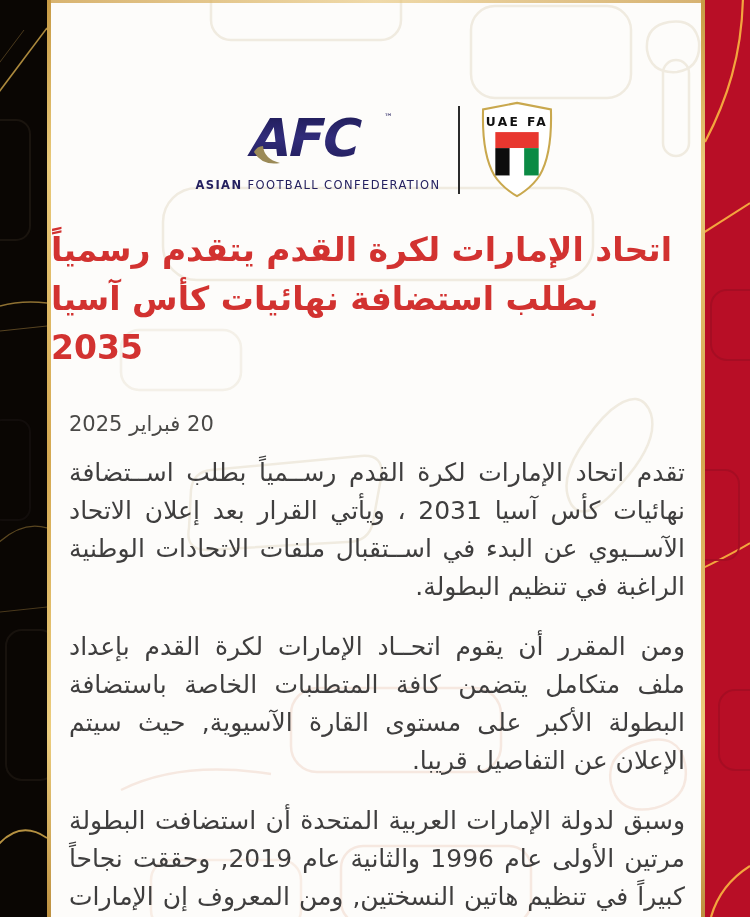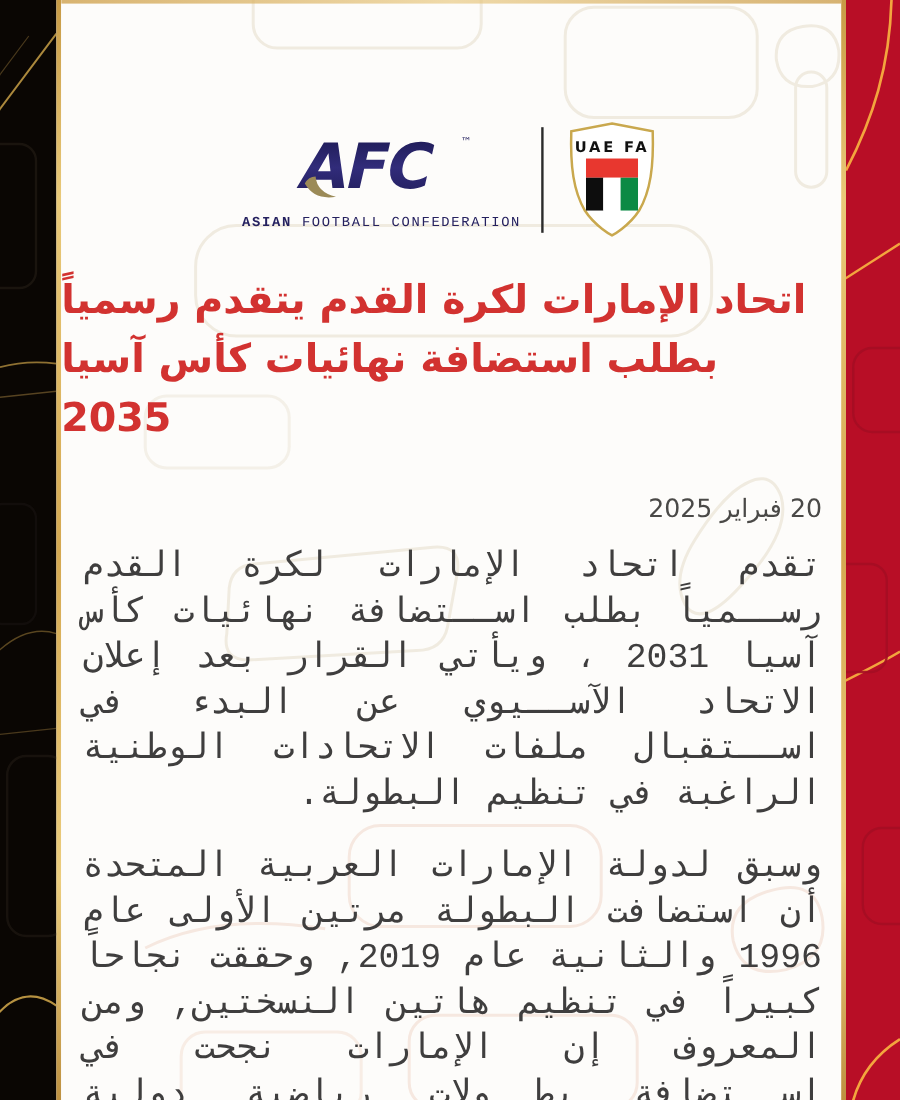--- a/index.html
+++ b/index.html
@@ -25,32 +25,32 @@
     background:#fdfcfa; overflow:hidden; }
   .card-top-line { position:absolute; top:0; left:0; right:0; height:3px;
     background:linear-gradient(90deg, rgba(210,167,88,.85), rgba(232,199,125,.65), rgba(205,160,80,.8)); }
   .bg-pattern { position:absolute; inset:0; width:650px; height:917px; pointer-events:none; }
 
   .content { position:relative; width:100%; height:100%; }
 
   
   .logos { padding-top:101px; display:flex; justify-content:center; align-items:center; gap:17px; }
   .afc-block { display:flex; flex-direction:column; align-items:center; }
-  .afc-sub { margin-top:12px; font-size:11.5px; letter-spacing:1.4px; color:#25215f; white-space:nowrap;font-family:Liberation Mono, monospace; }
+  .afc-sub { margin-top:12px; font-size:11.5px; letter-spacing:1.4px; color:#25215f; white-space:nowrap; }
   .afc-sub b { font-weight:bold; }
   .logo-divider { width:2px; height:88px; background:#2b2b2b; }
 
   
   .headline { margin-top:26px; text-align:left; direction:rtl;
     color:#d23230; font-weight:bold; font-size:33px; line-height:49px; }
 
   
   .body { margin:40px 16px 0 18px; direction:rtl; color:#3f3e3e; }
-  .date { font-size:21px; color:#4a4947; margin-bottom:18px; text-align:right; }
-  .body p { font-size:29px; line-height:38px; text-align:justify; text-justify:inter-word; margin-bottom:22px;font-family:Liberation Mono, monospace; }
+  .date { font-size:21px; color:#4a4947; margin-bottom:18px; text-align:left; }
+  .body p { font-size:25px; line-height:38px; text-align:justify; text-justify:inter-word; margin-bottom:22px; }
 </style>
 </head>
 <body>
 
 <div class="poster">
 
   <div class="band-left">
     <svg width="47" height="917" viewBox="0 0 47 917">
       <path d="M-4,96 L47,28" stroke="#c9a148" stroke-width="1.6" fill="none" opacity="0.85"></path>
       <path d="M-6,70 L24,30" stroke="#8a6c35" stroke-width="1" fill="none" opacity="0.5"></path>
@@ -124,20 +124,21 @@
       </div>
 
       <div class="headline">
         <div>اتحاد الإمارات لكرة القدم يتقدم رسمياً</div>
         <div>بطلب استضافة نهائيات كأس آسيا 2035</div>
       </div>
 
       <div class="body">
         <div class="date">20 فبراير 2025</div>
         <p>تقدم اتحاد الإمارات لكرة القدم رســمياً بطلب اســتضافة نهائيات كأس آسيا 2031 ، ويأتي القرار بعد إعلان الاتحاد الآســيوي عن البدء في اســتقبال ملفات الاتحادات الوطنية الراغبة في تنظيم البطولة.</p>
+        <p>ومن المقرر أن يقوم اتحــاد الإمارات لكرة القدم بإعداد ملف متكامل يتضمن كافة المتطلبات الخاصة باستضافة البطولة الأكبر على مستوى القارة الآسيوية, حيث سيتم الإعلان عن التفاصيل قريبا.</p>
         <p>وسبق لدولة الإمارات العربية المتحدة أن استضافت البطولة مرتين الأولى عام 1996 والثانية عام 2019, وحققت نجاحاً كبيراً في تنظيم هاتين النسختين, ومن المعروف إن الإمارات نجحت في اســتضافة بطــولات رياضية دولية متعددة في ألعاب مختلفة, منها كأس العالم للأندية ومونديال الشباب والناشئين, وغيرها من الأحداث الرياضية الكبرى, وأبهرت العالم في تنظيمها للمســابقات القارية والدولية التي جرت في ملاعب الدولة وميادينها الرياضية.</p>
       </div>
 
     </div>
   </div>
 
   <div class="gold-v right"></div>
 
   <div class="band-right">
     <svg width="45" height="917" viewBox="0 0 45 917">

